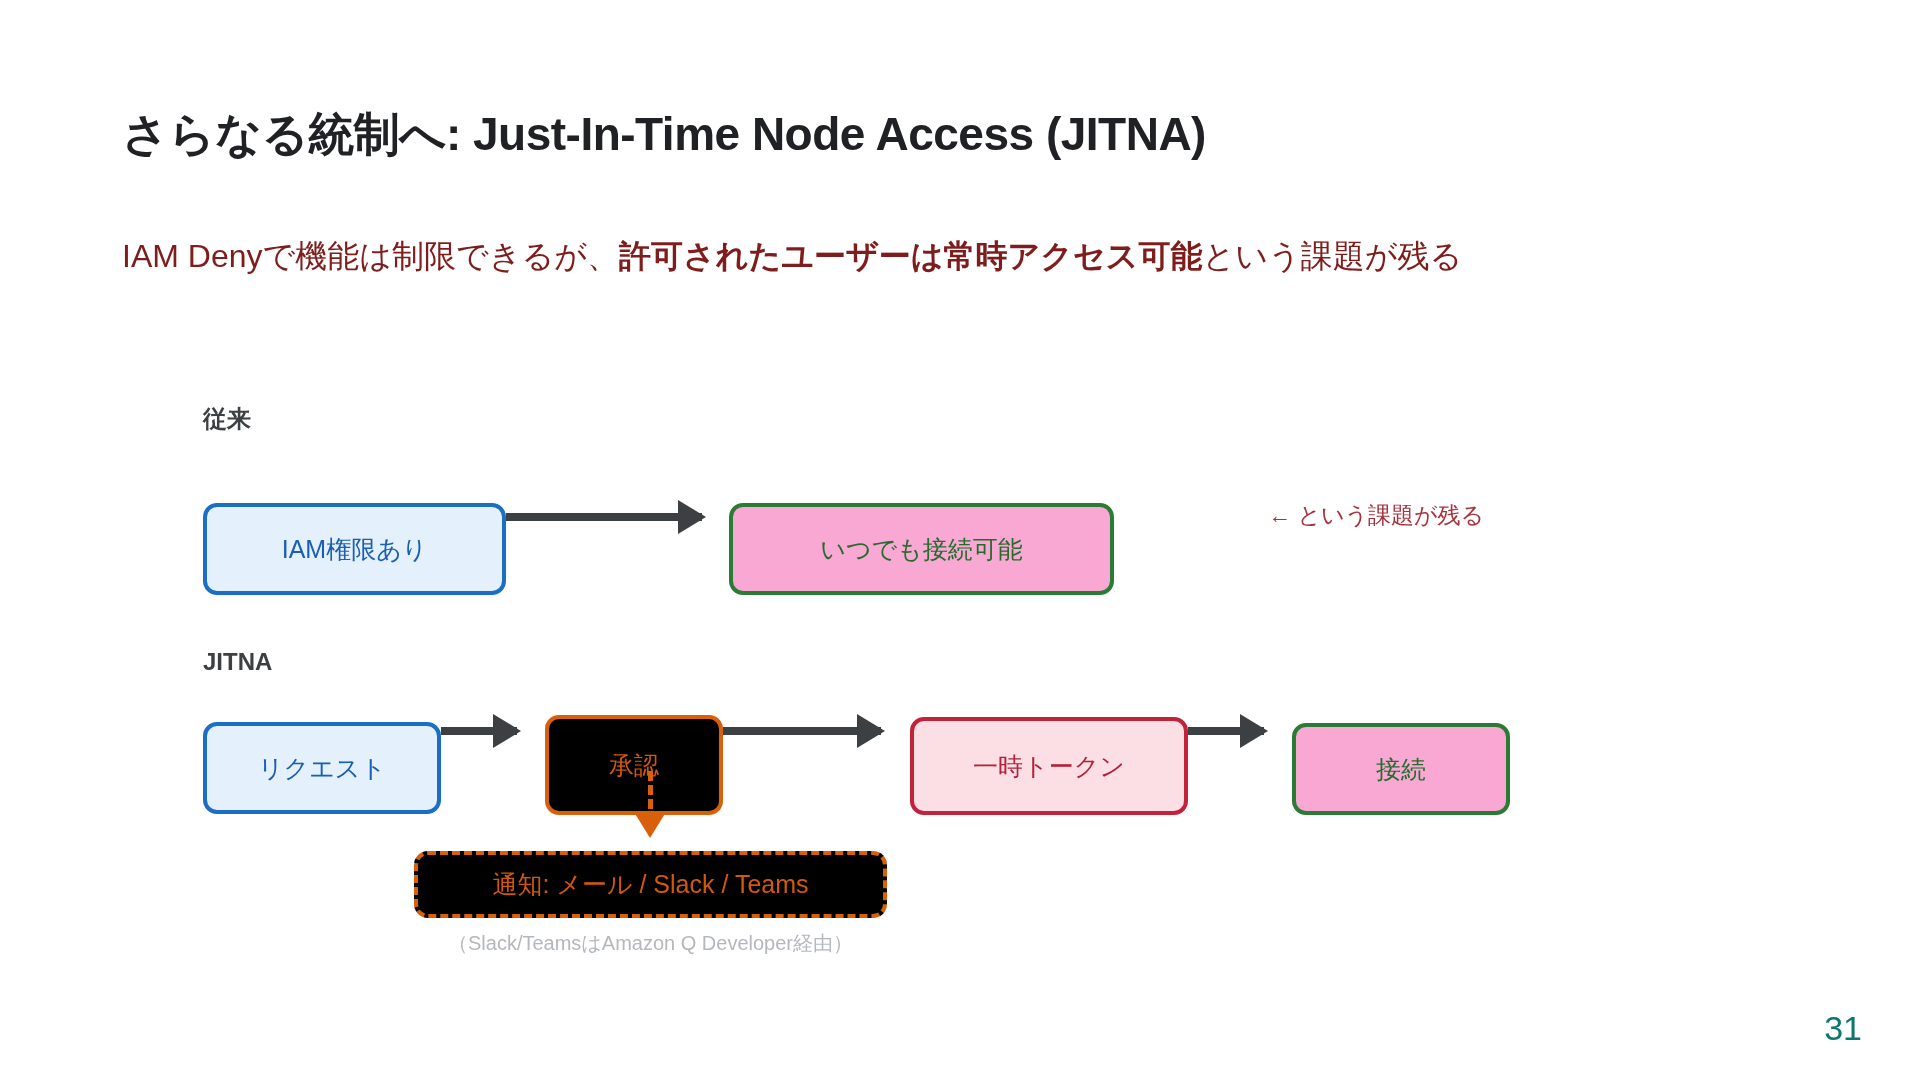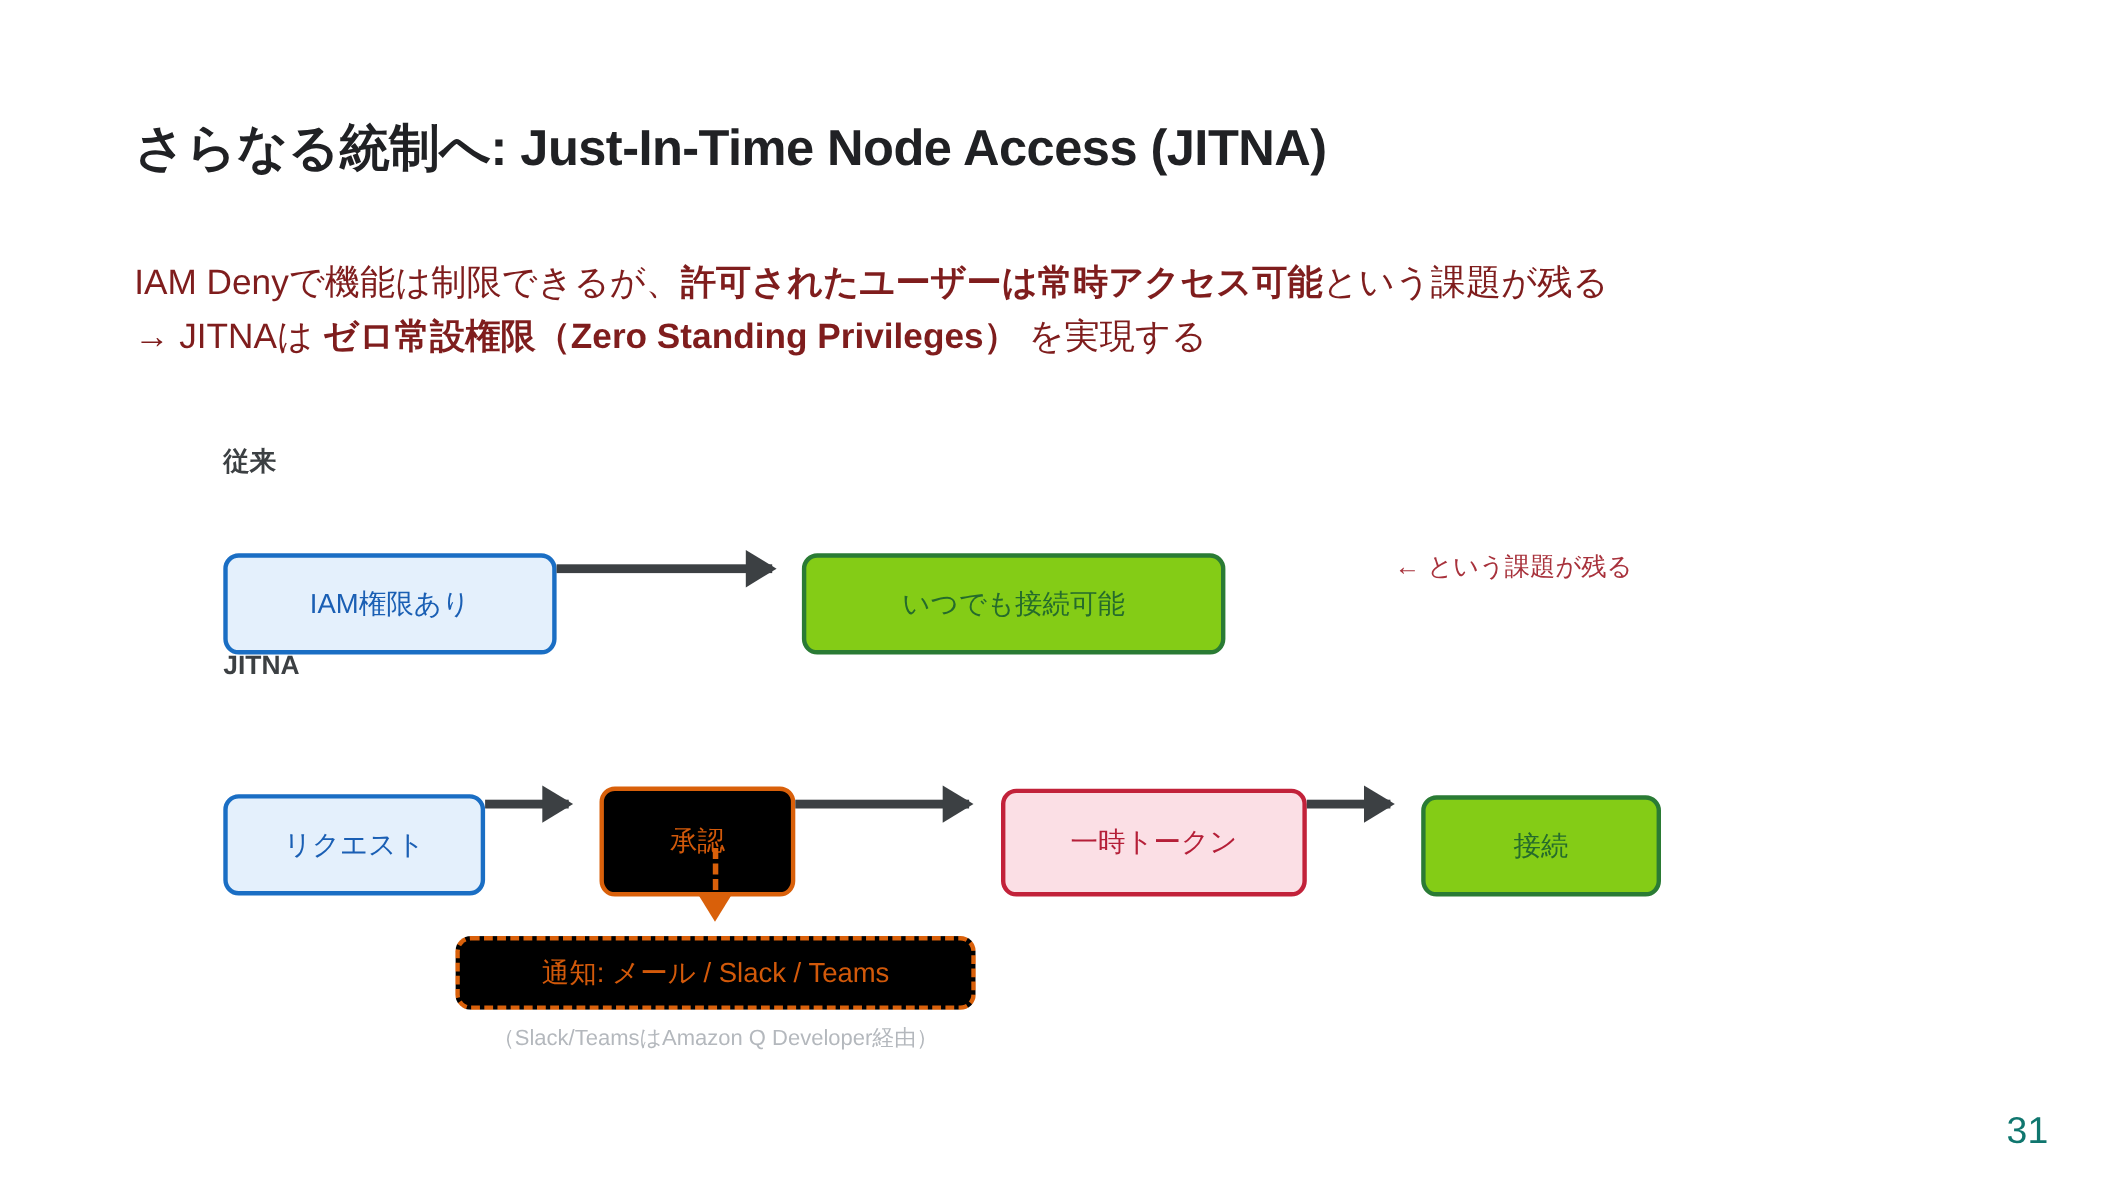--- a/index.html
+++ b/index.html
@@ -50,39 +50,39 @@
   }
 
   .group-label {
     position: absolute;
     font-size: 24px;
     font-weight: bold;
     color: #3c4043;
     white-space: nowrap;
   }
   .label-legacy { left: 203px; top: 403px; }
-  .label-jitna  { left: 203px; top: 592px; text-align: center; }
+  .label-jitna  { left: 203px; top: 648px; text-align: center; }
 
   .node {
     position: absolute;
     box-sizing: border-box;
     border-radius: 14px;
     border-width: 4px;
     border-style: solid;
     display: flex;
     align-items: center;
     justify-content: center;
     font-size: 25px;
     line-height: 1;
     white-space: nowrap;
     margin-top: 44px;
   }
 
   .node-blue   { border-color: #1a6ec4; background: #e4f0fc; color: #1a5fb4; }
-  .node-green  { border-color: #2a7b34; background: #84cc16; color: #256b2c; }
+  .node-green  { border-color: #2a7b34; background: #f9a8d4; color: #256b2c; }
   .node-orange { border-color: #d9600a; background: #000000; color: #d2590a; }
   .node-pink   { border-color: #c2223a; background: #fbdfe5; color: #b51f38; }
 
   
   .n-iam      { left: 203px; top: 459px; width: 303px; height: 92px; }
   .n-anytime  { left: 729px; top: 459px; width: 385px; height: 92px; }
 
   
   .n-request  { left: 203px; top: 678px; width: 238px; height: 92px; }
   .n-approve  { left: 545px; top: 671px; width: 178px; height: 100px; }
@@ -181,21 +181,20 @@
     color: #0f766e;
   }
 </style>
 </head>
 <body>
 
 <div class="slide-title">さらなる統制へ: Just-In-Time Node Access (JITNA)</div>
 
 <div class="body-block">
   <span class="body-line"><span>IAM Denyで機能は制限できるが、</span><span class="em">許可されたユーザーは常時アクセス可能</span><span>という課題が残る</span></span>
-  <span class="body-line"><span>→ JITNAは </span><span class="em">ゼロ常設権限（Zero Standing Privileges）</span><span> を実現する</span></span>
 </div>
 
 <div class="diagram">
 
   <div class="group-label label-legacy">従来</div>
 
   <div class="node node-blue n-iam">IAM権限あり</div>
 
   <div class="arrow a1"></div>
 

